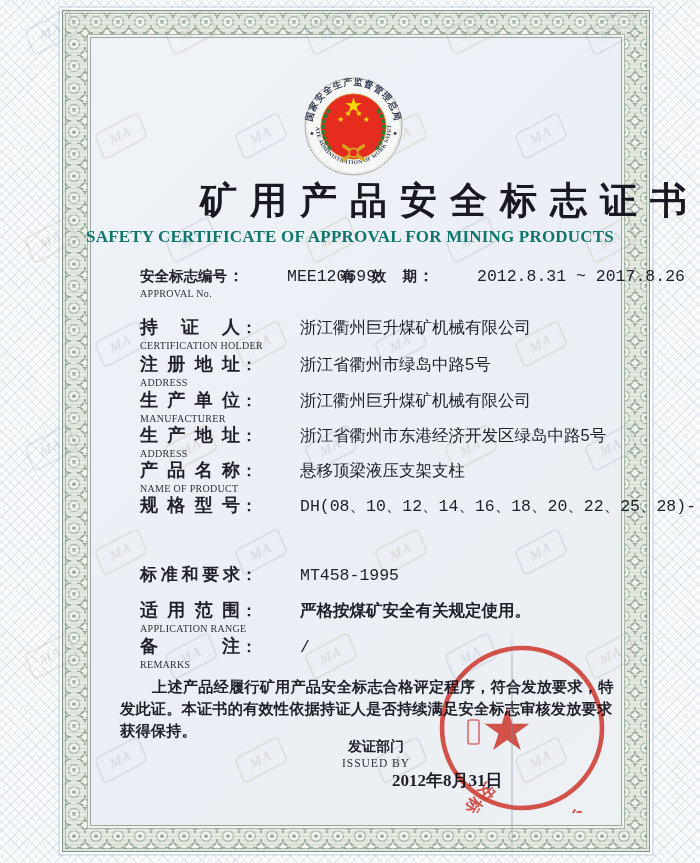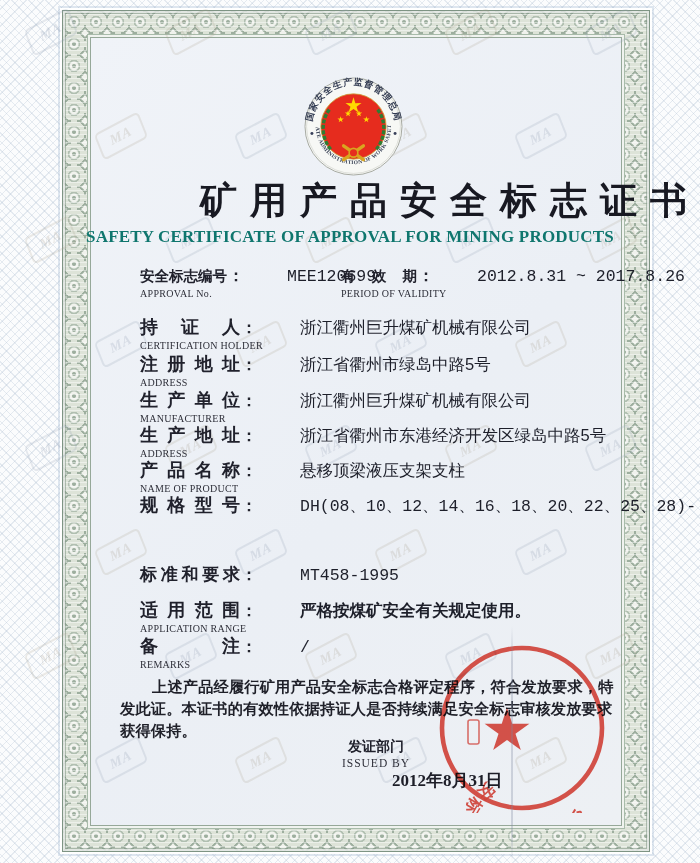--- a/index.html
+++ b/index.html
@@ -159,21 +159,20 @@
             <span>号</span>
           </span><span class="colon">：</span><span class="val mono">MEE120699</span>
         <div class="sub">APPROVAL No.</div>
       </div>
       <div class="group" style="left:341px">
         <span class="lab vsmall jc">
             <span>有</span>
             <span>效</span>
             <span>期</span>
           </span><span class="colon">：</span><span class="val mono">2012.8.31 ~ 2017.8.26</span>
-        <div class="sub">PERIOD OF VALIDITY</div>
       </div>
     </div>
 
     <div class="row" style="top:315px">
       <div class="group" style="left:140px">
         <span class="lab jc">
             <span>持</span>
             <span>证</span>
             <span>人</span>
           </span><span class="colon">：</span><span class="val">浙江衢州巨升煤矿机械有限公司</span>

